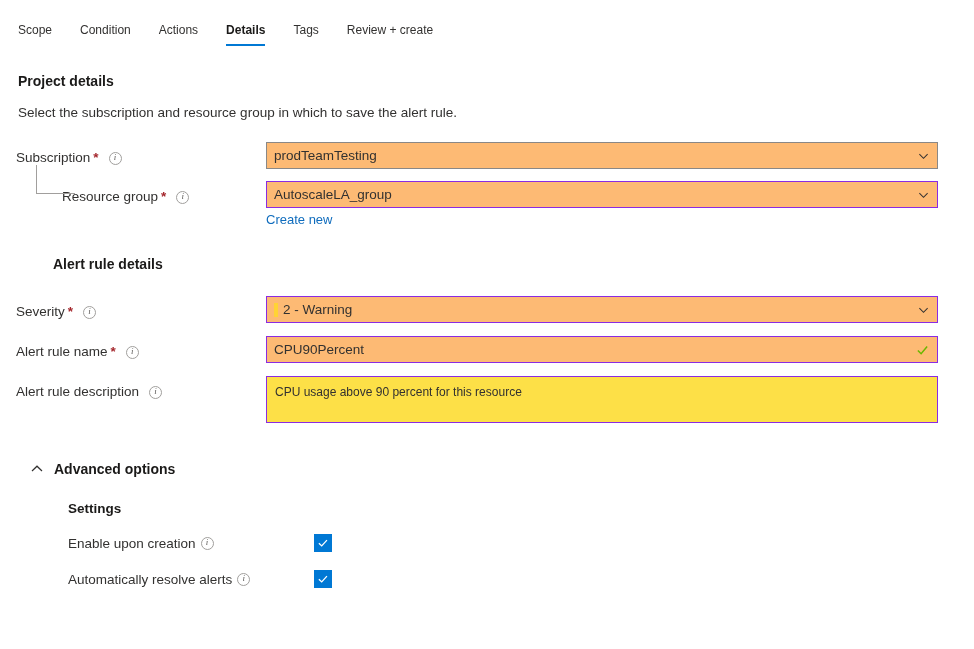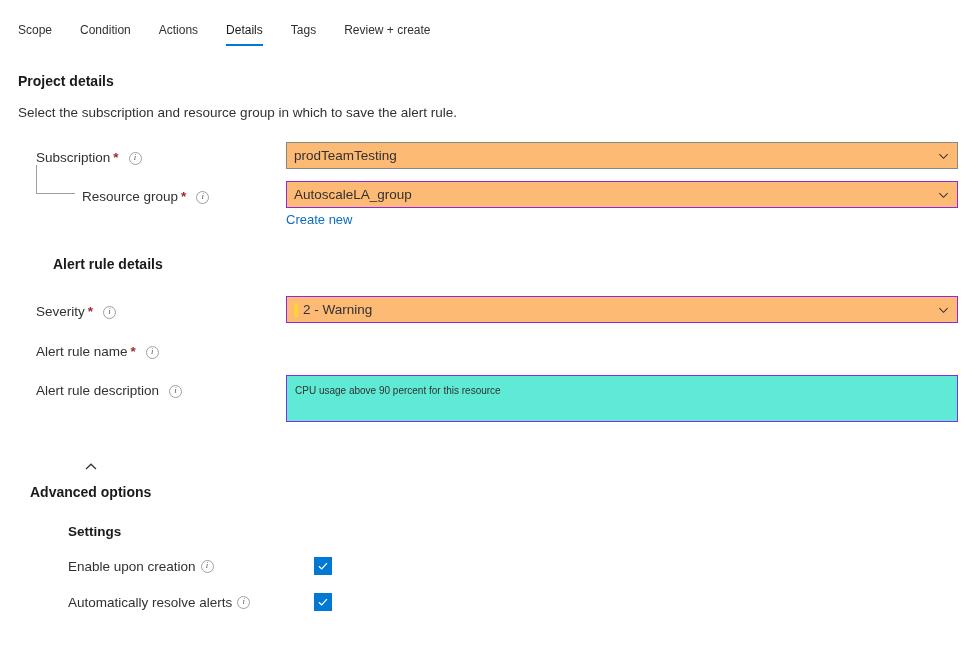--- a/index.html
+++ b/index.html
@@ -30,21 +30,21 @@
     position: relative;
     font-size: 12px;
     color: #323130;
     padding: 0 14px 9px 14px;
     line-height: 18px;
     cursor: pointer;
     white-space: nowrap;
   }
   .tab:first-child { padding-left: 2px; }
   .tab.active {
-    font-weight: normal;
+    font-weight: bold;
     color: #1b1a19;
   }
   .tab.active::after {
     content: "";
     position: absolute;
     left: 14px;
     right: 14px;
     bottom: 2px;
     height: 2px;
     background: #0078d4;
@@ -81,21 +81,20 @@
     flex: 0 0 250px;
     font-size: 13.5px;
     color: #323130;
     line-height: 20px;
     padding-top: 6px;
     display: flex;
     align-items: center;
     gap: 5px;
     box-sizing: border-box;
     white-space: nowrap;
-    margin-left: 20px;
   }
   .row-label.indent { padding-left: 46px; }
   .req {
     color: #a4262c;
     font-weight: bold;
     margin-left: -2px;
   }
 
   
   .info-icon {
@@ -191,40 +190,39 @@
     margin-top: 4px;
     cursor: pointer;
     text-decoration: none;
   }
 
   textarea.field-area {
     width: 100%;
     height: 47px;
     box-sizing: border-box;
     border: 1px solid #8a2be2;
-    background: #5eead4;
+    background: #fde047;
     padding: 6px 8px;
-    font-size: 10px;
+    font-size: 12px;
     font-family: "Liberation Sans", sans-serif;
     color: #323130;
     resize: none;
     outline: none;
     line-height: 18px;
   }
 
   
   .advanced {
     margin-top: 34px;
     display: flex;
     align-items: center;
     gap: 10px;
     margin-left: 14px;
     cursor: pointer;
     width: fit-content;
-    flex-direction: column;
   }
   .adv-chevron {
     width: 14px;
     height: 14px;
     display: inline-block;
   }
   .adv-label {
     font-size: 14px;
     font-weight: bold;
     color: #1b1a19;
@@ -352,20 +350,30 @@
       </div>
     </div>
   </div>
 
   <div class="row" style="margin-top:13px;">
     <div class="row-label">
       <span>Alert rule name</span>
       <span class="req">*</span>
       <span class="info-icon">i</span>
     </div>
+    <div class="field-wrap">
+      <div class="field accent">
+        <span>CPU90Percent</span>
+        <span class="valid-check">
+          <svg viewBox="0 0 14 14" width="13" height="13">
+            <path d="M2 7.5 L5.5 11 L12 3.2" fill="none" stroke="#6bb700" stroke-width="1.6"></path>
+          </svg>
+        </span>
+      </div>
+    </div>
   </div>
 
   <div class="row" style="margin-top:13px;">
     <div class="row-label">
       <span>Alert rule description</span>
       <span class="info-icon">i</span>
     </div>
     <div class="field-wrap">
       <textarea class="field-area" placeholder="" style="">CPU usage above 90 percent for this resource</textarea>
     </div>

